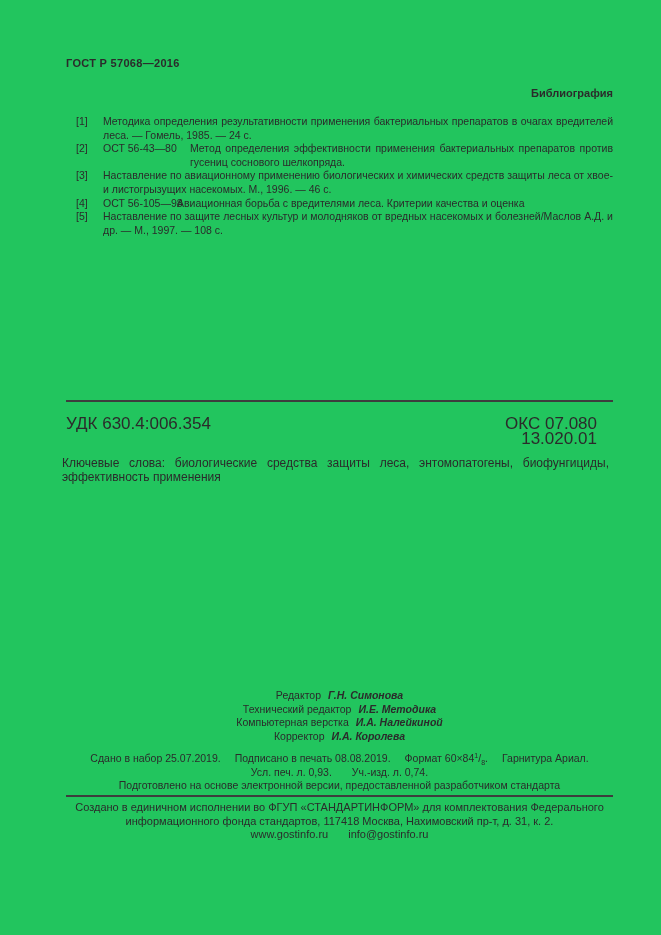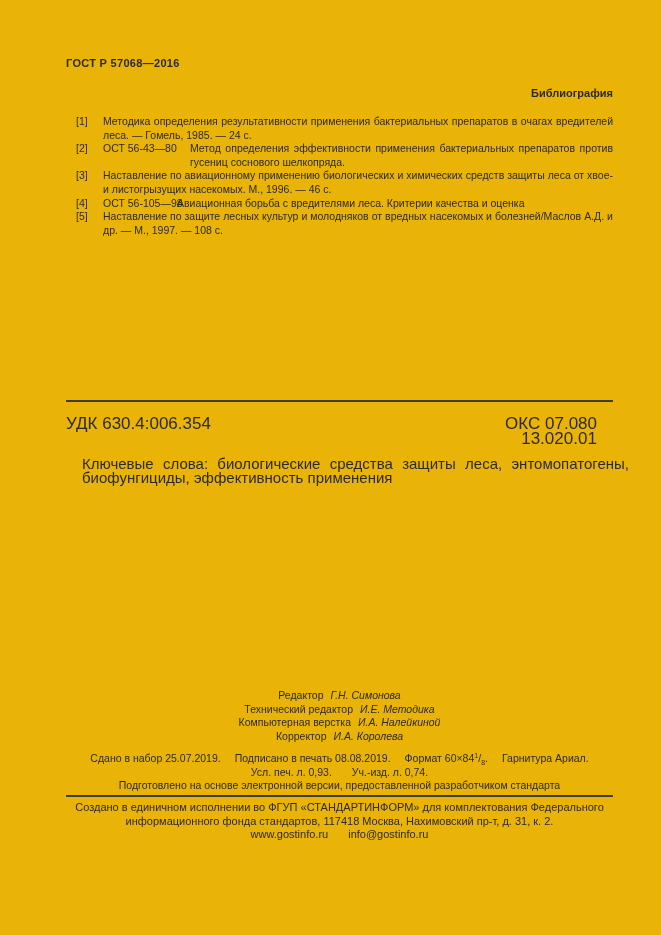--- a/index.html
+++ b/index.html
@@ -1,20 +1,20 @@
 <!DOCTYPE html>
 <html lang="ru"><head>
 <meta charset="utf-8">
 <style>
   html, body { margin: 0; padding: 0; background: #ffffff; }
   .page {
     position: relative;
     width: 661px;
     height: 935px;
-    background: #eab308;
+    background: #22c55e;
     color: #2b2b2b;
     font-family: "Liberation Sans", sans-serif;
     overflow: hidden;
   }
   .doc-code {
     position: absolute;
     left: 66px; top: 57px;
     font-size: 11px; font-weight: bold; letter-spacing: 0.3px;
   }
   .section-title {
@@ -45,31 +45,31 @@
   .class-row {
     position: absolute;
     left: 66px; top: 416px; width: 547px;
     font-size: 17px; line-height: 15px;
   }
   .udk { float: left; }
   .oks-block { float: right; text-align: center; }
   .oks-line1 { padding-right: 16px; }
   .keywords {
     position: absolute;
-    left: 82px; top: 457px; width: 547px;
-    font-size: 15px; line-height: 13.8px;
+    left: 62px; top: 457px; width: 547px;
+    font-size: 12px; line-height: 13.8px;
     text-align: justify;
   }
   .credits {
     position: absolute;
     left: 66px; top: 689px; width: 547px;
     text-align: center;
     font-size: 10.5px; line-height: 13.5px;
   }
-  .credit-name { font-style: italic; margin-left: 7px; }
+  .credit-name { font-style: italic; margin-left: 7px; font-weight: bold; }
   .imprint {
     position: absolute;
     left: 66px; top: 752px; width: 547px;
     text-align: center;
     font-size: 10.5px; line-height: 13.5px;
   }
   .seg + .seg { margin-left: 14px; }
   .seg-small + .seg-small { margin-left: 20px; }
   .frac-sup { vertical-align: super; font-size: 7px; line-height: 0; }
   .frac-sub { vertical-align: sub; font-size: 7px; line-height: 0; }

